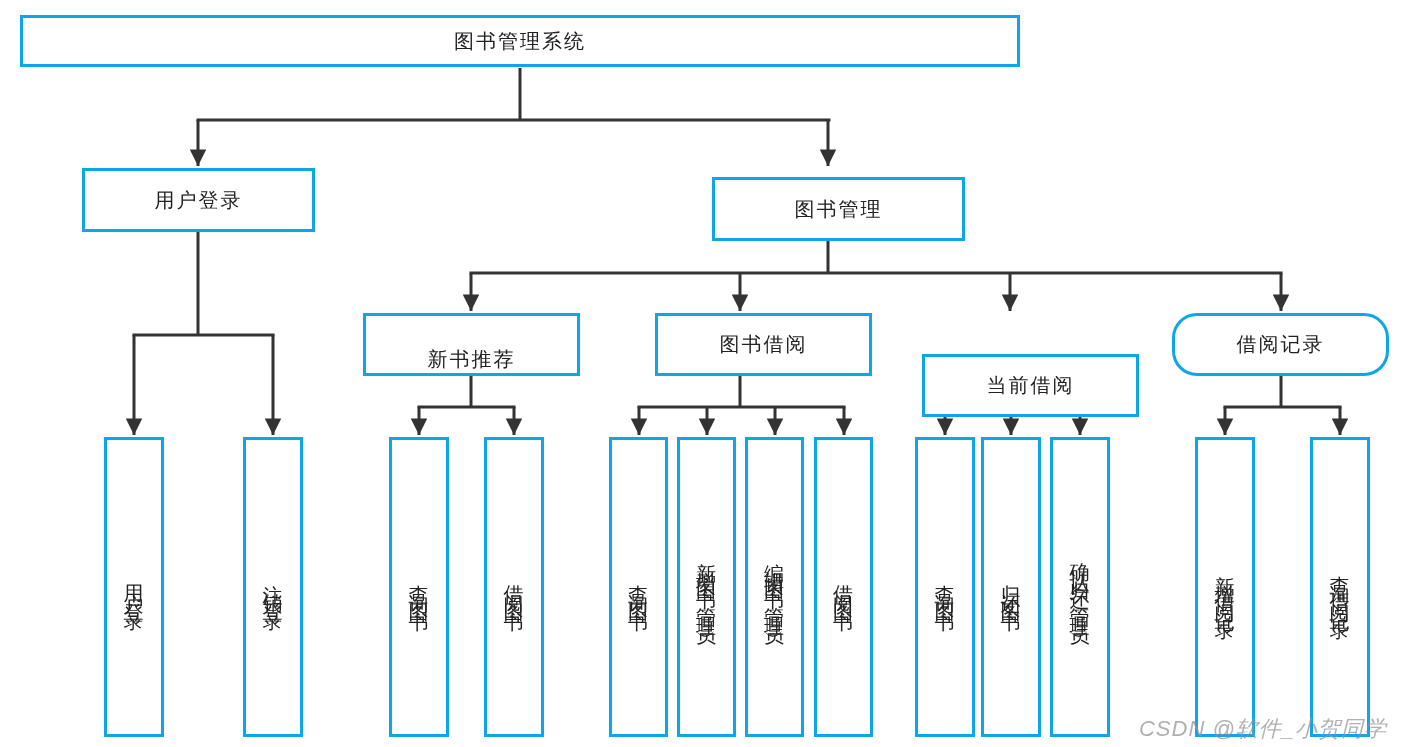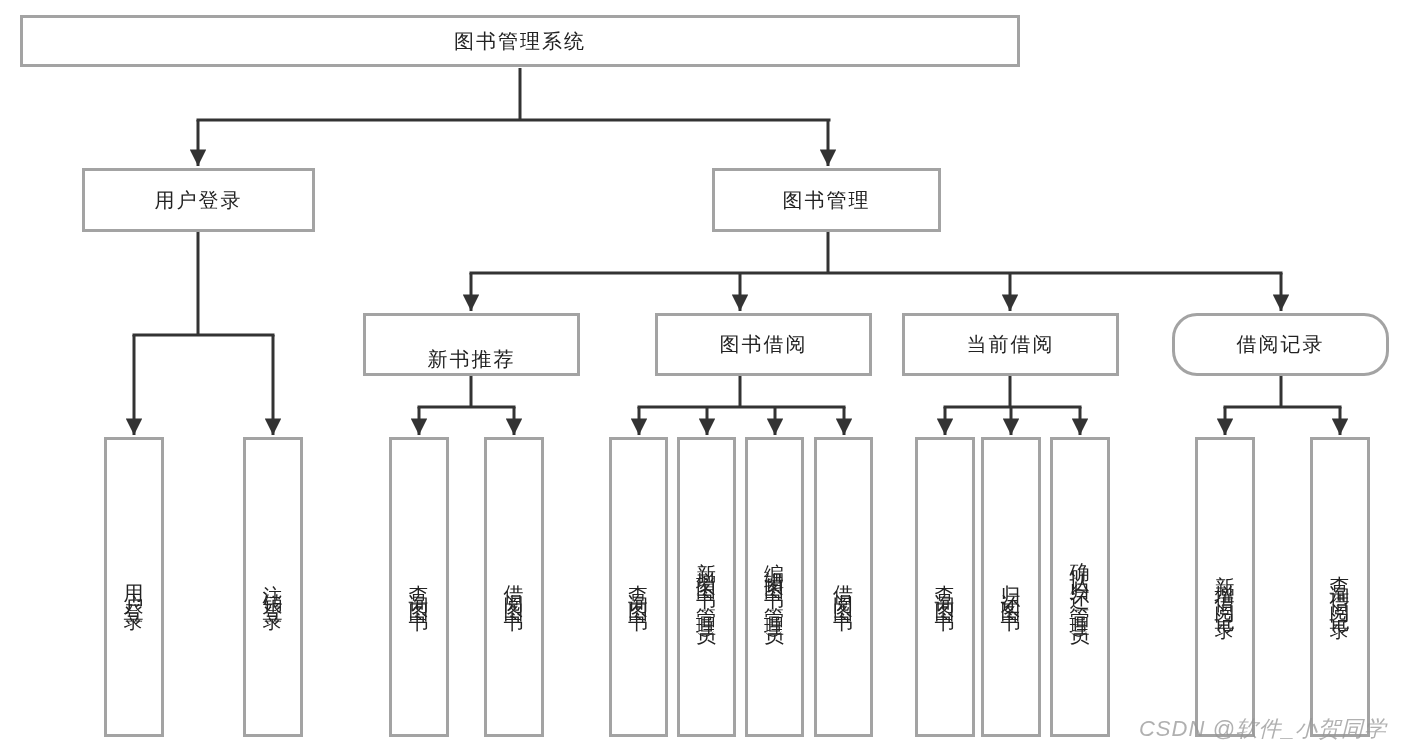--- a/index.html
+++ b/index.html
@@ -18,21 +18,21 @@
   .connectors {
     position: absolute;
     left: 0;
     top: 0;
     z-index: 1;
   }
   .node {
     position: absolute;
     box-sizing: border-box;
     background: #ffffff;
-    border: 3px solid #a3a3a3;
+    border: 3px solid #0ea5e9;
     display: flex;
     align-items: center;
     justify-content: center;
     color: #222222;
     z-index: 2;
   }
   .h-label {
     font-size: 20px;
     letter-spacing: 2px;
     white-space: nowrap;
@@ -41,26 +41,26 @@
     writing-mode: vertical-rl;
     text-orientation: mixed;
     font-size: 20px;
     letter-spacing: 9px;
     line-height: 1;
   }
   
   .n-root          { left: 20px;   top: 15px;  width: 1000px; height: 52px; }
   
   .n-user-login    { left: 82px;   top: 168px; width: 233px;  height: 64px; }
-  .n-book-mgmt     { left: 712px;  top: 168px; width: 229px;  height: 64px; }
+  .n-book-mgmt     { left: 712px;  top: 177px; width: 253px;  height: 64px; }
   
   .lvl3            { top: 313px; width: 217px; height: 63px; }
   .n-new-book      { left: 363px; align-items: flex-end; }
   .n-book-borrow   { left: 632px; margin-left: 23px; }
-  .n-current       { left: 902px; }
+  .n-current       { left: 922px; margin-top: 41px; }
   .n-records       { left: 1172px; border-radius: 25px; }
   
   .leaf            { top: 437px; width: 60px; height: 300px; }
   .n-leaf-login    { left: 104px; }
   .n-leaf-logout   { left: 243px; }
   .n-leaf-nb-query { left: 389px; }
   .n-leaf-nb-borrow{ left: 484px; }
   .n-leaf-bb-query { left: 609px; width: 59px; }
   .n-leaf-bb-add   { left: 677px; width: 59px; }
   .n-leaf-bb-edit  { left: 745px; width: 59px; }

